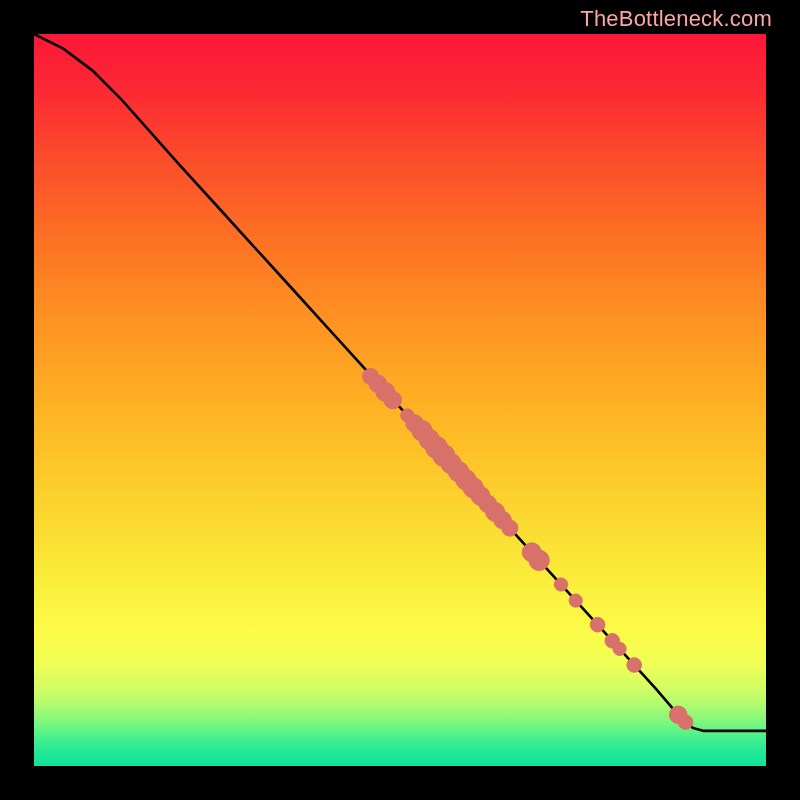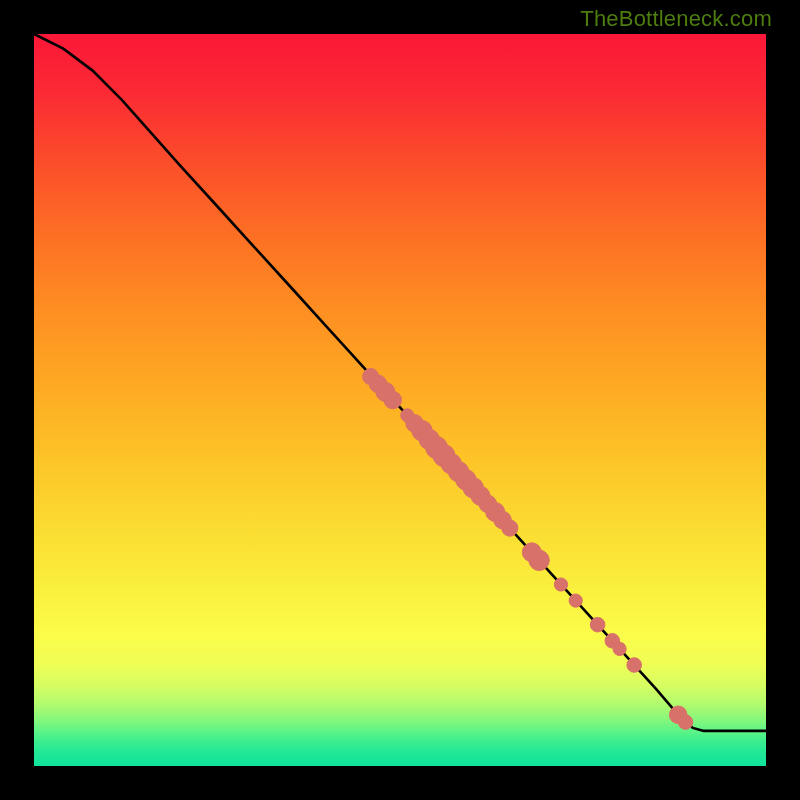--- a/index.html
+++ b/index.html
@@ -61,21 +61,21 @@
     stroke-linecap: round;
   }
   .marker {
     fill: #d87169;
     stroke: #d87169;
   }
   .watermark {
     position: absolute;
     top: 6px;
     right: 28px;
-    color: #4d7c0f;
+    color: #fca5a5;
     font-size: 22px;
     font-weight: 500;
     letter-spacing: 0.2px;
   }
 </style>
 </head>
 <body>
 
 <div class="frame">
   <div class="plot-area"></div>

